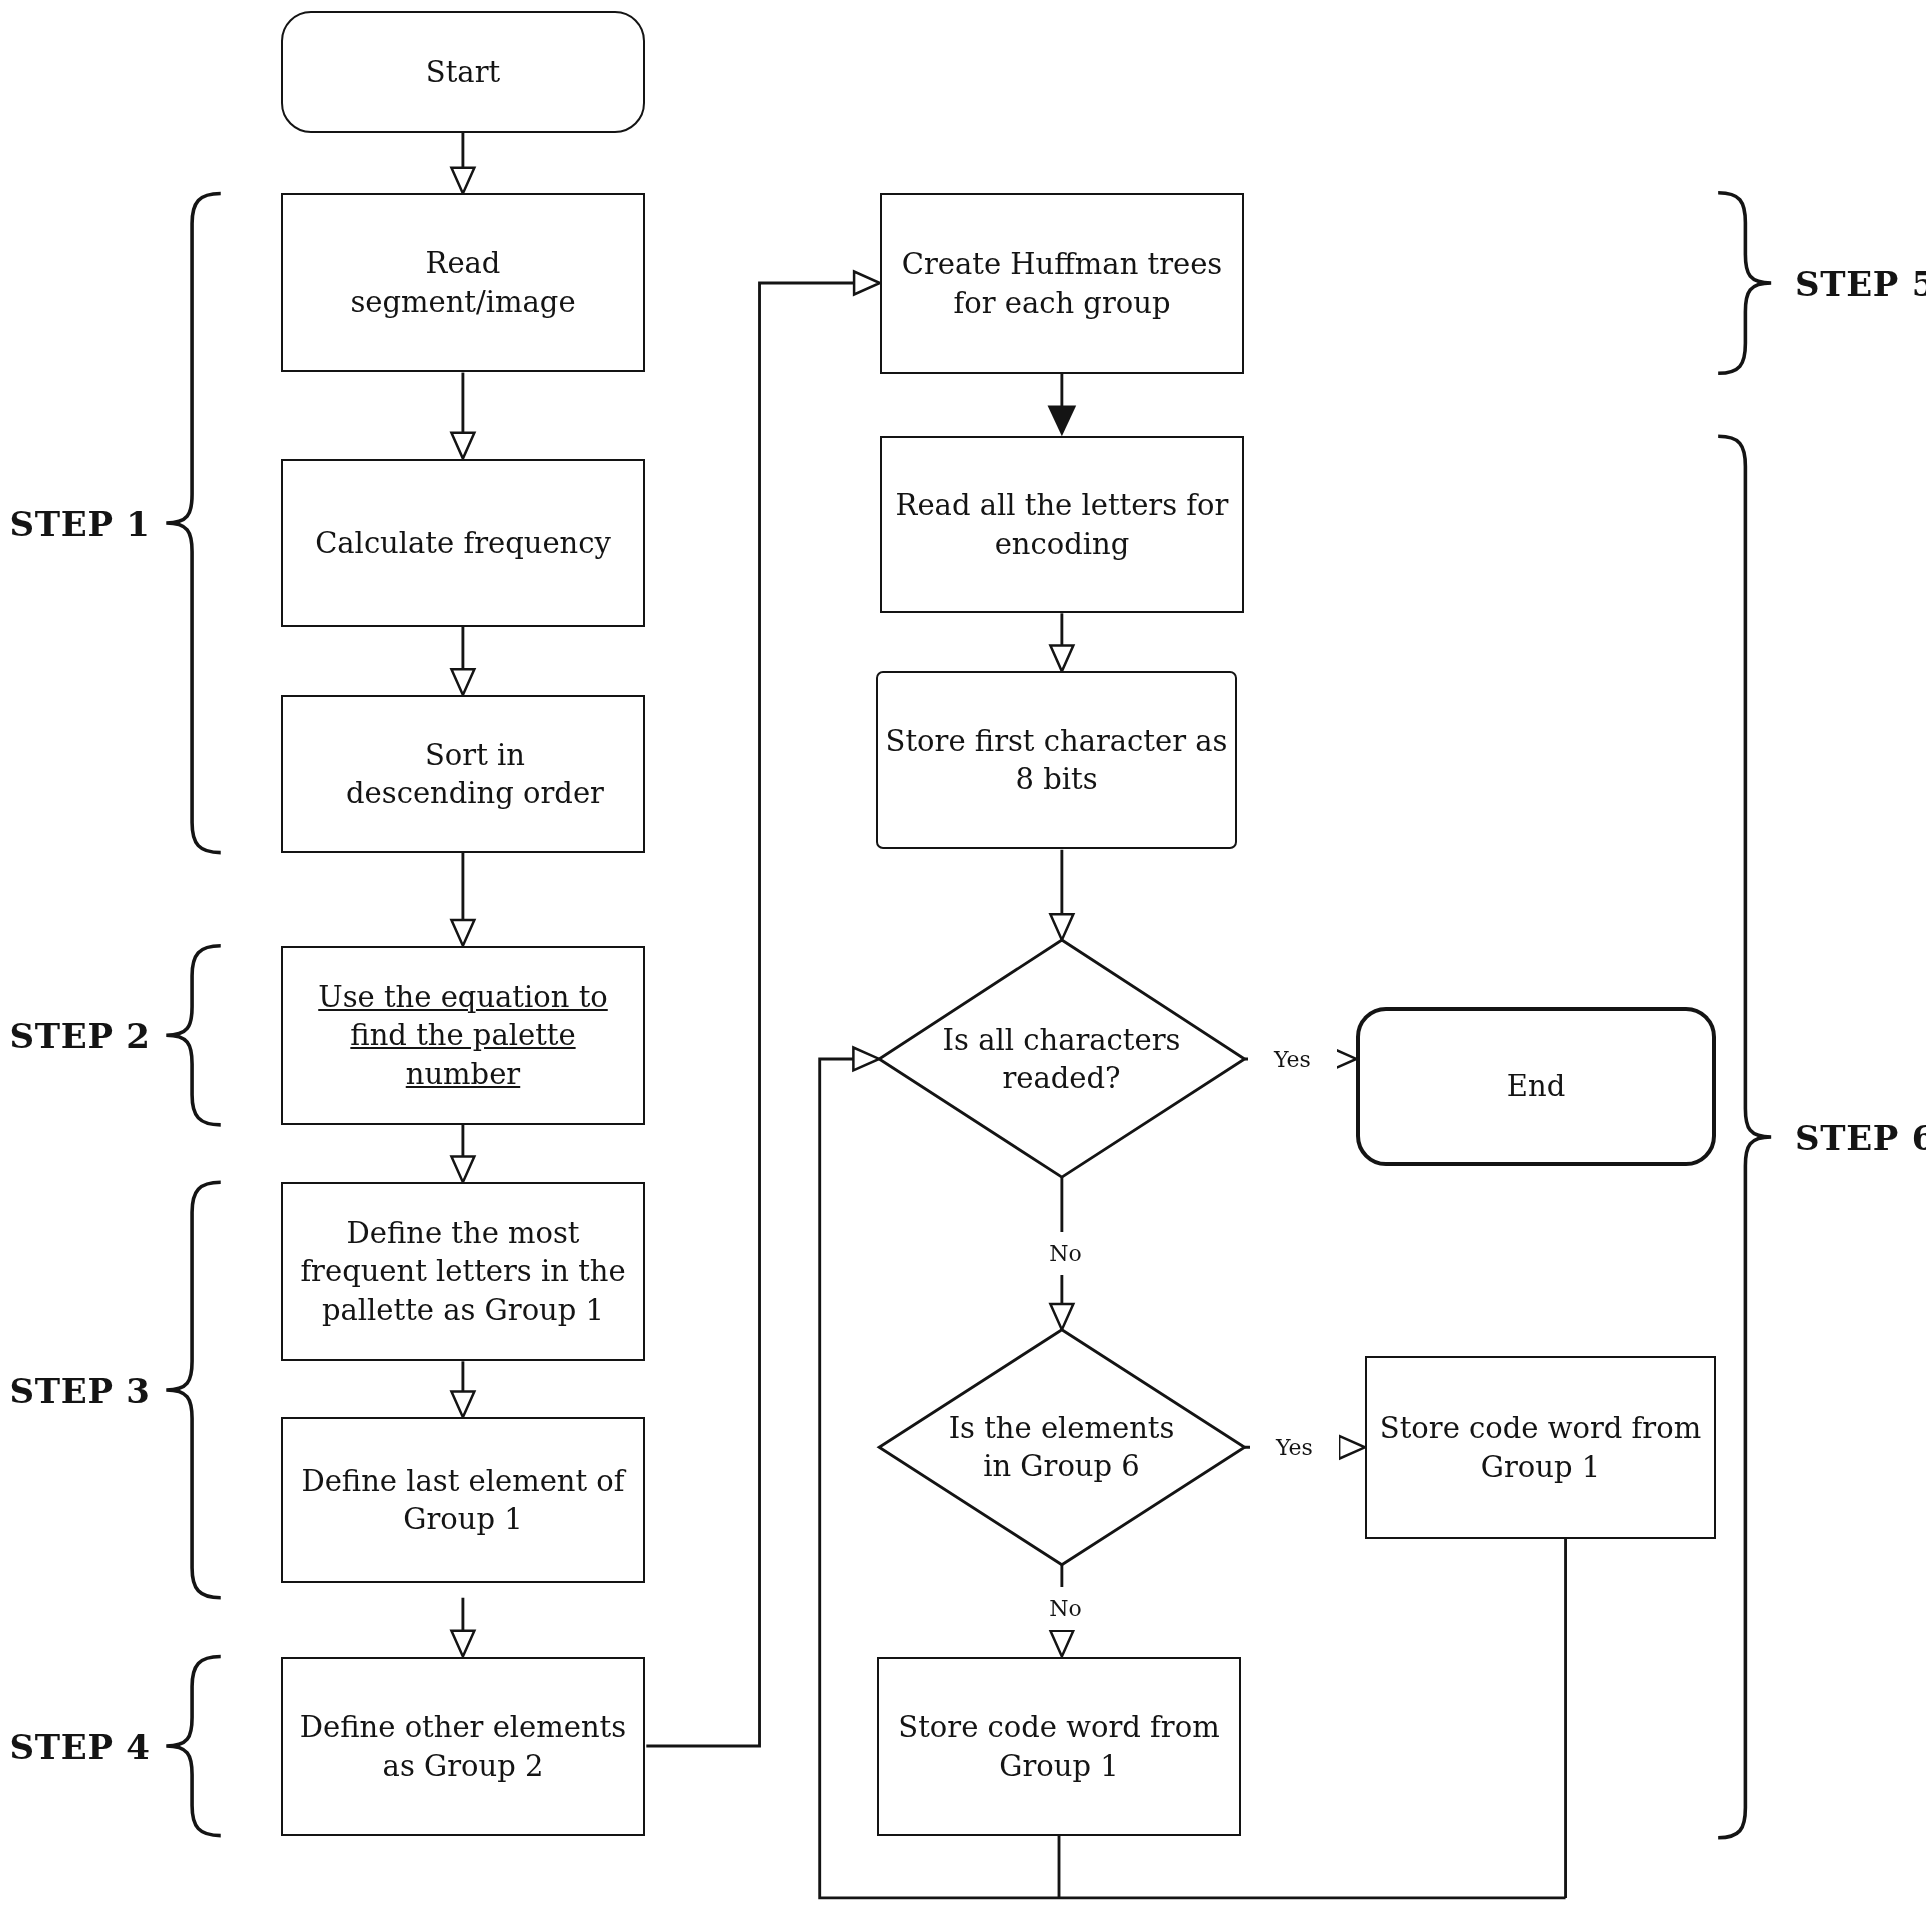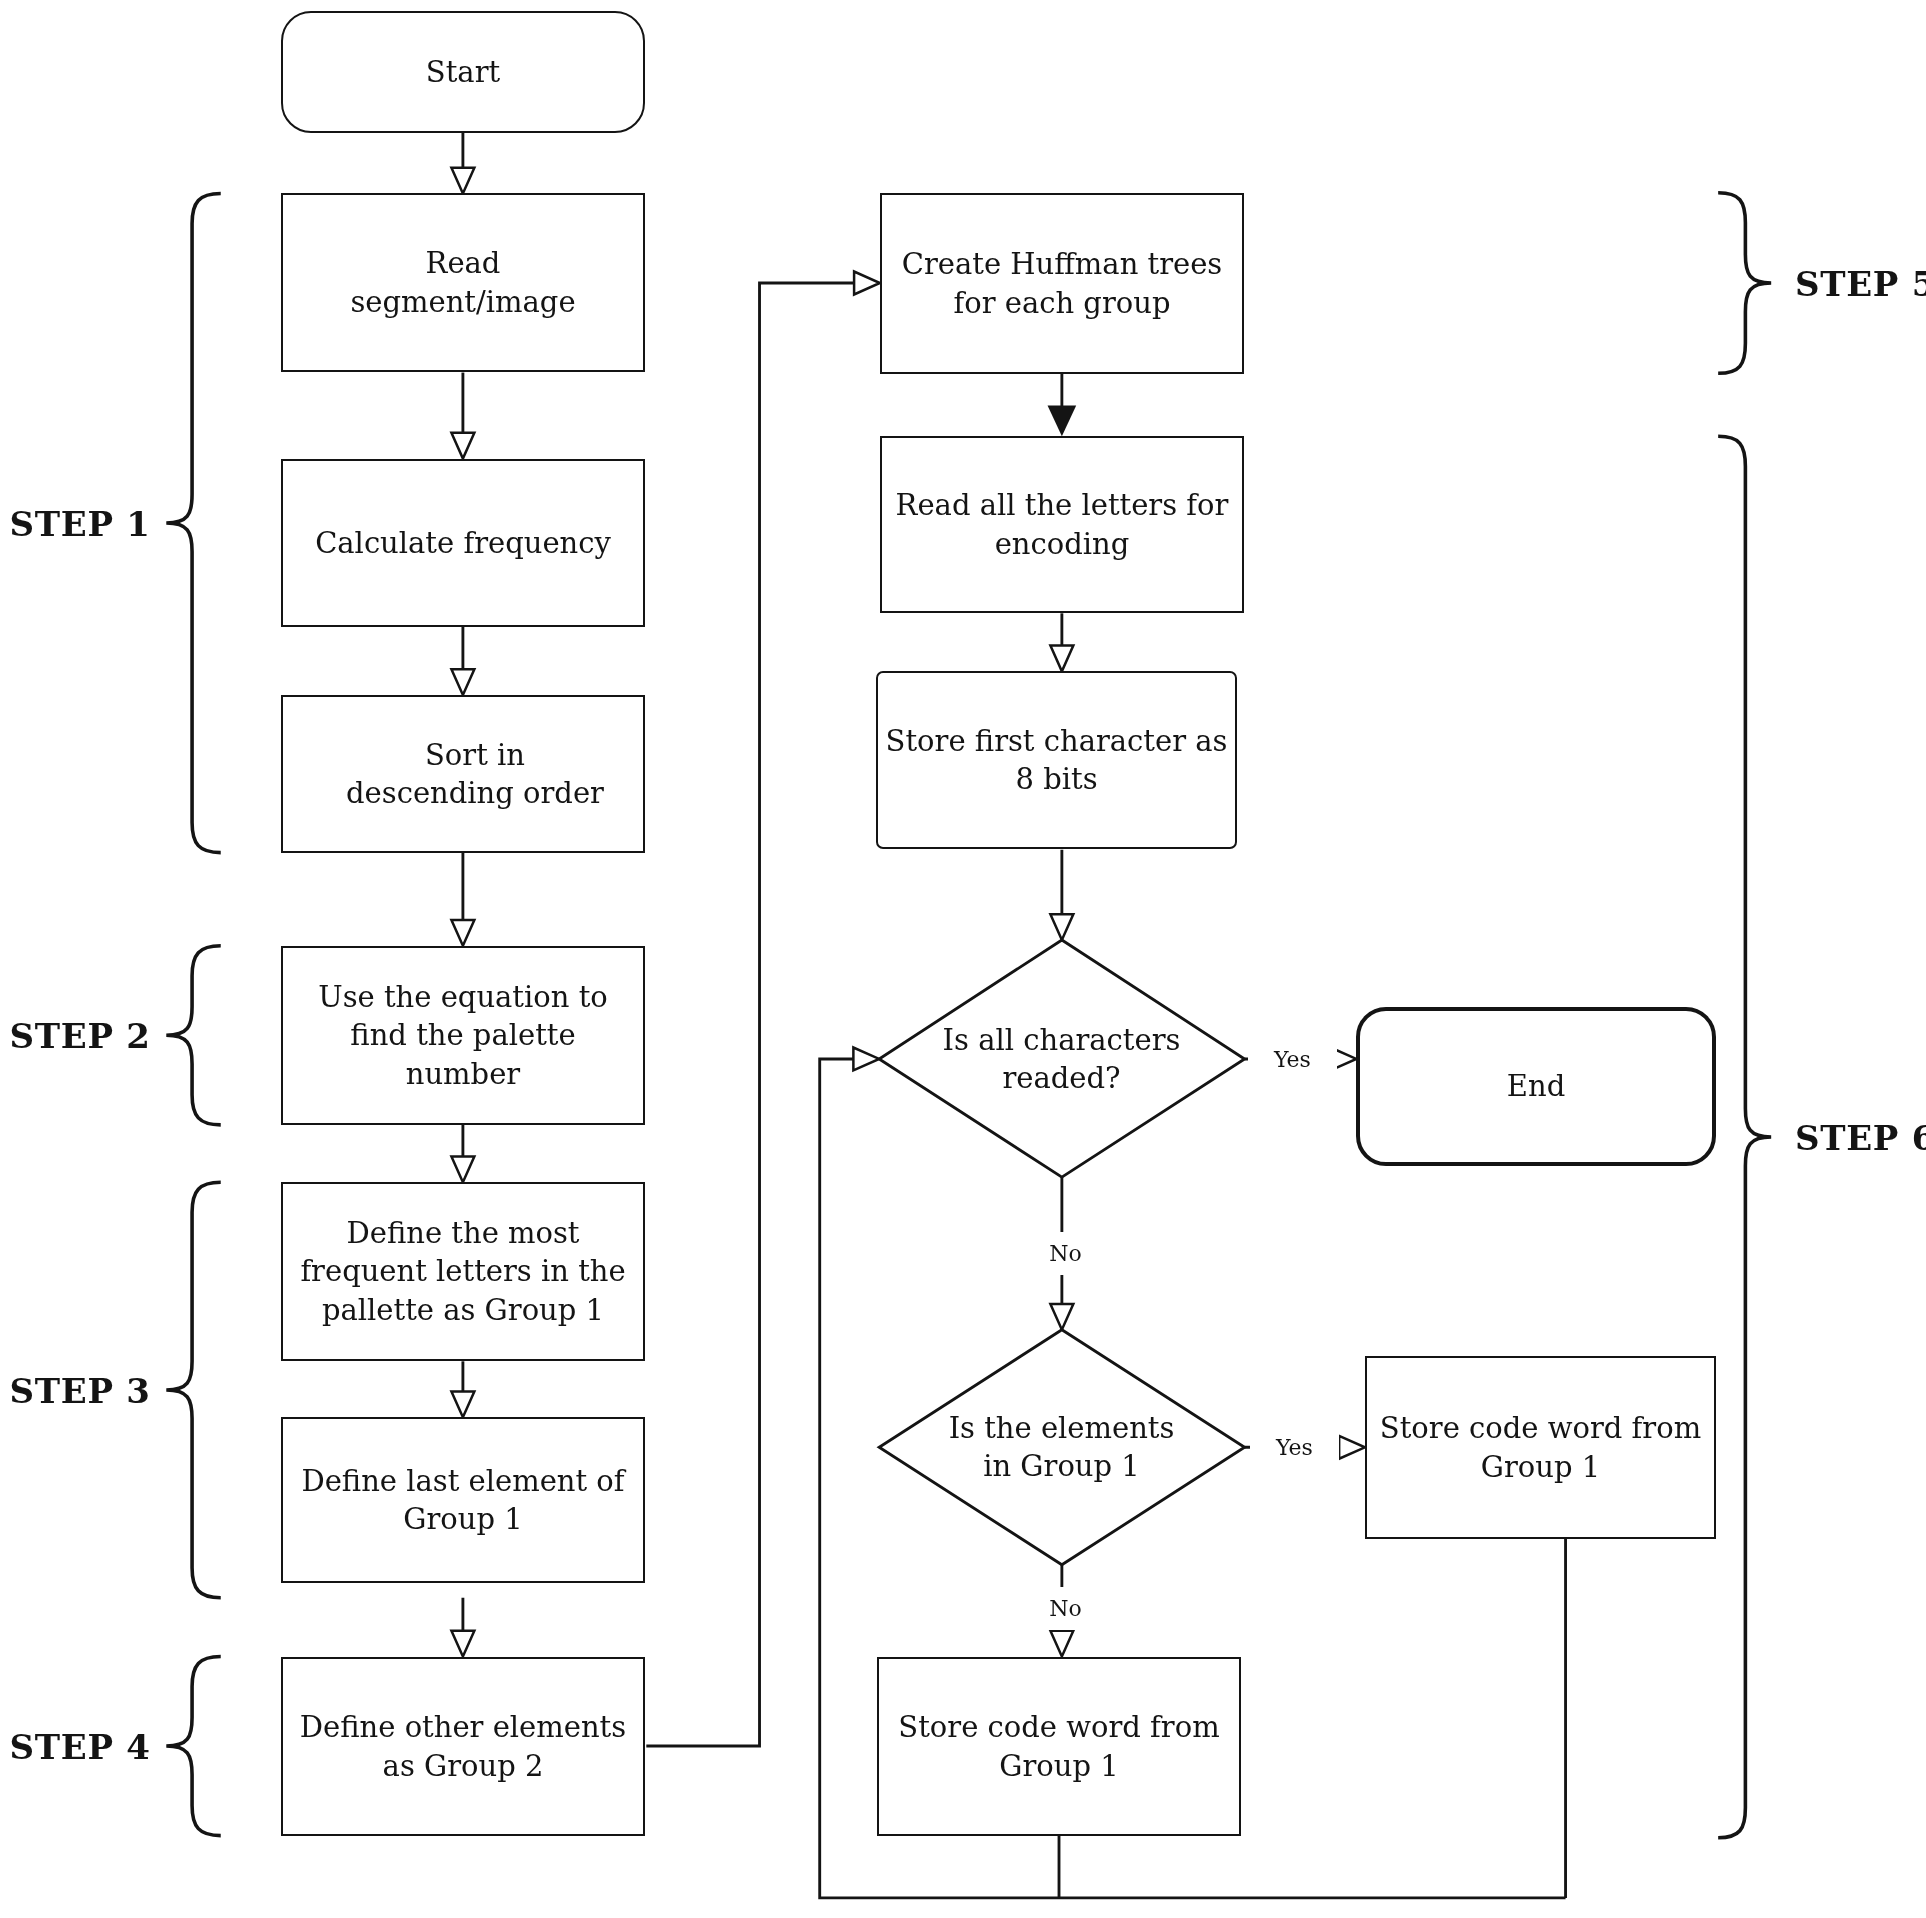--- a/index.html
+++ b/index.html
@@ -89,21 +89,21 @@
       <path d="M2398 609 C2428 609 2436 621 2436 651 L2436 1547 C2436 1575 2442 1587 2472 1587 C2442 1587 2436 1599 2436 1627 L2436 2523 C2436 2553 2428 2565 2398 2565"></path>
     </g>
   </svg>
 
   <div class="node rounded" style="left:281px;top:10.7px;width:364px;height:122px;">Start</div>
   <div class="node" style="left:281px;top:193px;width:364px;height:179px;">Read
 segment/image</div>
   <div class="node" style="left:281px;top:459px;width:364px;height:168px;">Calculate frequency</div>
   <div class="node" style="left:281px;top:695px;width:364px;height:158px;padding-left:24px;">Sort in
 descending order</div>
-  <div class="node" style="left:281px;top:946px;width:364px;height:179px;">Use the equation to
+  <div class="node" style="left:281px;top:946px;width:364px;height:179px;text-decoration:underline;">Use the equation to
 find the palette
 number</div>
   <div class="node" style="left:281px;top:1182px;width:364px;height:179px;">Define the most
 frequent letters in the
 pallette as Group 1</div>
   <div class="node" style="left:281px;top:1417px;width:364px;height:166px;">Define last element of
 Group 1</div>
   <div class="node" style="left:281px;top:1657px;width:364px;height:179px;">Define other elements
 as Group 2</div>
 
@@ -115,21 +115,21 @@
 8 bits</div>
   <div class="node rounded thick" style="left:1356px;top:1007px;width:360px;height:159px;">End</div>
   <div class="node" style="left:1365px;top:1356px;width:351px;height:183px;">Store code word from
 Group 1</div>
   <div class="node" style="left:877px;top:1657px;width:364px;height:179px;">Store code word from
 Group 1</div>
 
   <div class="node plain" style="left:904px;top:996px;width:315px;height:126px;">Is all characters
 readed?</div>
   <div class="node plain" style="left:904px;top:1384px;width:315px;height:126px;">Is the elements
-in Group 1</div>
+in Group 6</div>
 
   <div class="step" style="left:8.6px;top:499px;width:143px;height:49px;">STEP 1</div>
   <div class="step" style="left:8.6px;top:1011px;width:143px;height:49px;">STEP 2</div>
   <div class="step" style="left:8.6px;top:1366px;width:143px;height:49px;">STEP 3</div>
   <div class="step" style="left:8.6px;top:1722px;width:143px;height:49px;">STEP 4</div>
   <div class="step" style="left:1794px;top:259px;width:143px;height:49px;">STEP 5</div>
   <div class="step" style="left:1794px;top:1113px;width:143px;height:49px;">STEP 6</div>
 
   <div class="elabel" style="left:1248px;top:1038px;width:83px;height:43px;">Yes</div>
   <div class="elabel" style="left:1023px;top:1232px;width:79px;height:43px;">No</div>

